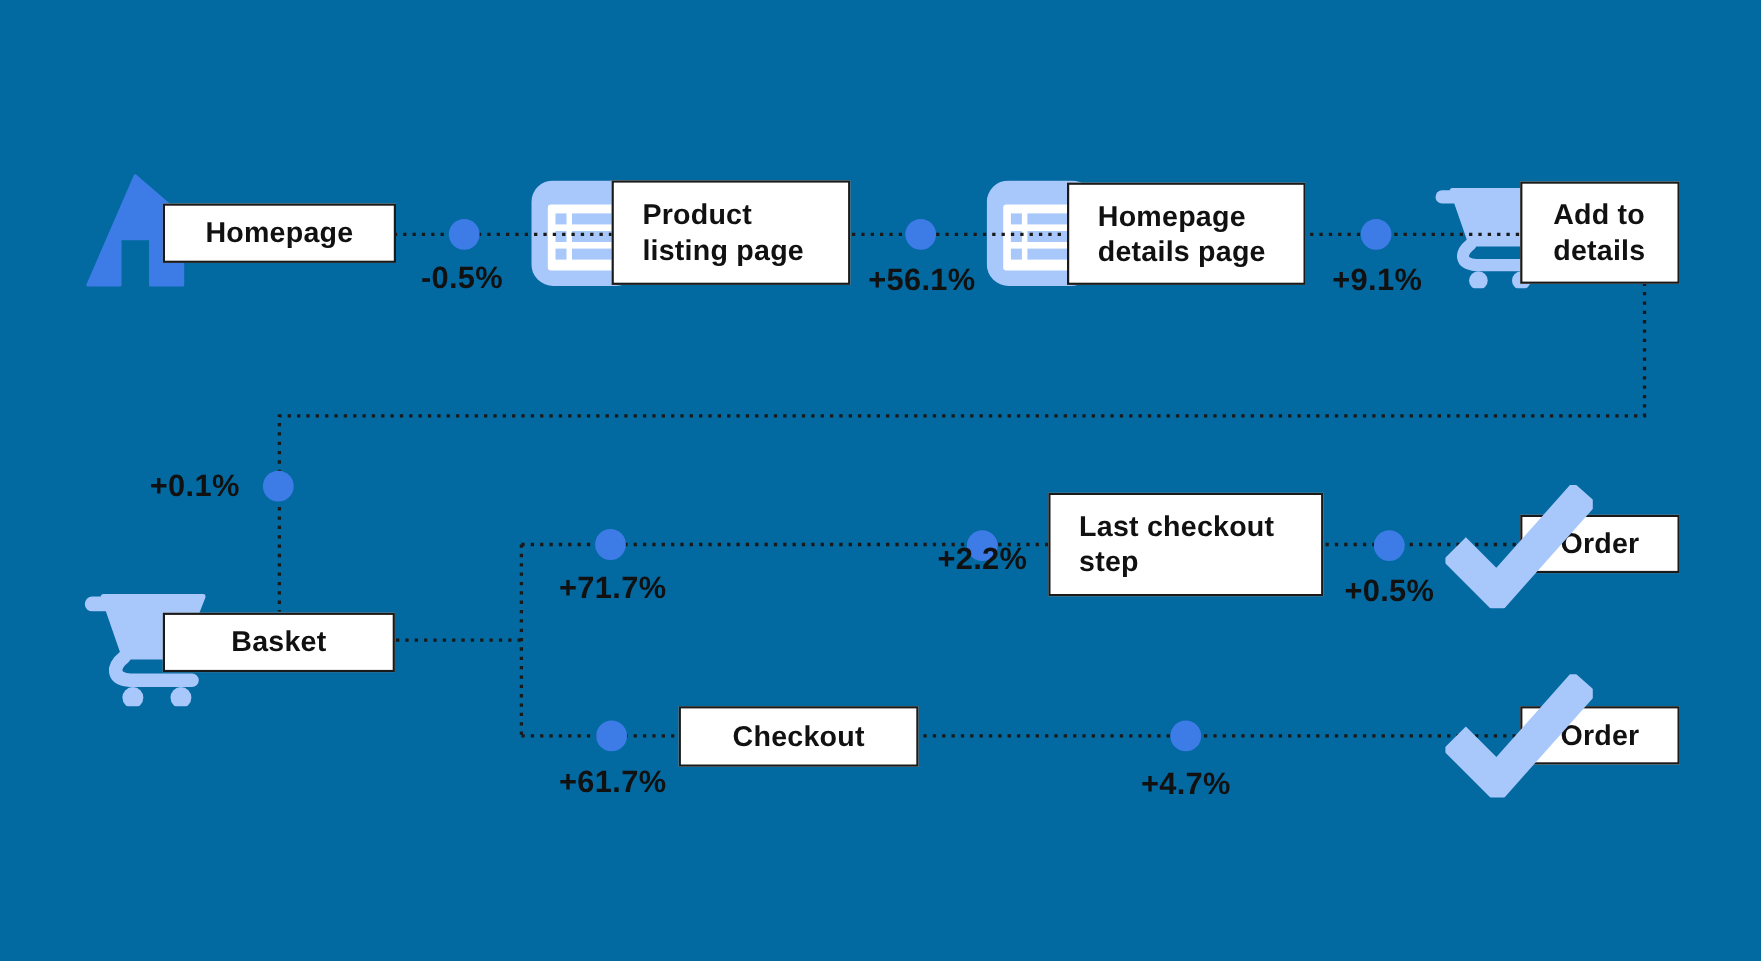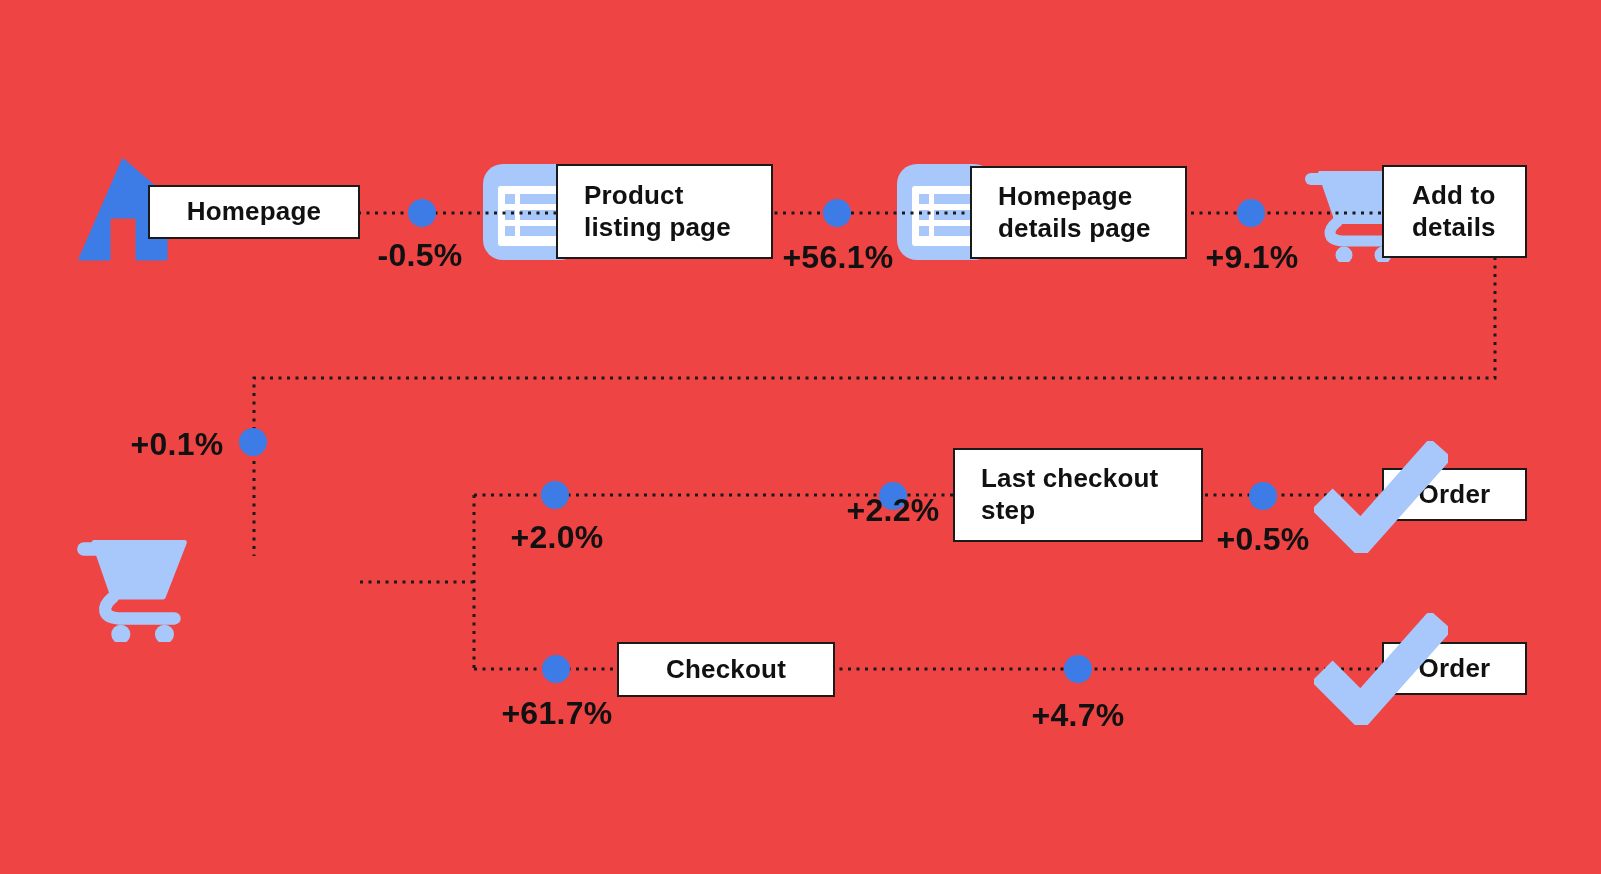--- a/index.html
+++ b/index.html
@@ -1,19 +1,19 @@
 <!DOCTYPE html>
 <html><head>
 <meta charset="utf-8">
 <style>
   html,body{margin:0;padding:0;background:#ffffff;}
   .canvas{
     position:relative;
     width:1601px;height:874px;
-    background:#ef4444;
+    background:#0369a1;
     font-family:"Liberation Sans", sans-serif;
     overflow:hidden;
   }
   
   .icon{position:absolute;z-index:1;}
   .wires{position:absolute;left:0;top:0;z-index:2;}
   .node-box{
     position:absolute;z-index:3;
     background:#ffffff;
     border:2px solid #1a1a1a;
@@ -21,21 +21,21 @@
     display:flex;align-items:center;
     font-size:26px;font-weight:700;color:#111;
     line-height:1.22;letter-spacing:.2px;
   }
   .node-box.pad{padding-left:26px;padding-right:8px;}
   .node-box.center{justify-content:center;}
   .check{z-index:4;}
   .pct{
     position:absolute;z-index:5;
     transform:translateX(-50%);
-    font-size:32px;font-weight:700;color:#111;
+    font-size:28px;font-weight:700;color:#111;
     letter-spacing:.3px;white-space:nowrap;
   }
 </style>
 </head>
 <body>
 
 <div class="canvas">
 
   <svg class="icon" style="left:78px;top:158px" width="90" height="103" viewBox="0 0 90 103">
     <path d="M45 2 L88 39 V101 H59 V59 H31 V101 H2 Z" fill="#3D7CE7" stroke="#3D7CE7" stroke-width="3" stroke-linejoin="round"></path>
@@ -110,20 +110,23 @@
   </div>
 
   <div class="node-box pad" style="left:970px;top:166px;width:217px;height:93px">
     <span>Homepage details page</span>
   </div>
 
   <div class="node-box pad" style="left:1382px;top:165px;width:145px;height:93px;padding-left:28px">
     <span>Add to details</span>
   </div>
 
+  <div class="node-box center" style="left:148px;top:557px;width:211px;height:54px">
+    <span>Basket</span>
+  </div>
 
 
   <div class="node-box pad" style="left:953px;top:448px;width:250px;height:94px">
     <span>Last checkout step</span>
   </div>
 
   <div class="node-box center" style="left:1382px;top:468px;width:145px;height:53px">
     <span>Order</span>
   </div>
 
@@ -139,19 +142,19 @@
     <path d="M8 58 L47 97 L127 7" stroke="#A8C7FA" stroke-width="30" fill="none" stroke-linecap="butt" stroke-linejoin="miter"></path>
   </svg>
   <svg class="icon check" style="left:1314px;top:613px" width="134" height="112" viewBox="0 0 134 112">
     <path d="M8 58 L47 97 L127 7" stroke="#A8C7FA" stroke-width="30" fill="none" stroke-linecap="butt" stroke-linejoin="miter"></path>
   </svg>
 
   <div class="pct" style="left:420px;top:237px">-0.5%</div>
   <div class="pct" style="left:838px;top:239px">+56.1%</div>
   <div class="pct" style="left:1252px;top:239px">+9.1%</div>
   <div class="pct" style="left:177px;top:426px">+0.1%</div>
-  <div class="pct" style="left:557px;top:519px">+2.0%</div>
+  <div class="pct" style="left:557px;top:519px">+71.7%</div>
   <div class="pct" style="left:893px;top:492px">+2.2%</div>
   <div class="pct" style="left:1263px;top:521px">+0.5%</div>
   <div class="pct" style="left:557px;top:695px">+61.7%</div>
   <div class="pct" style="left:1078px;top:697px">+4.7%</div>
 
 </div>
 
 </body></html>

